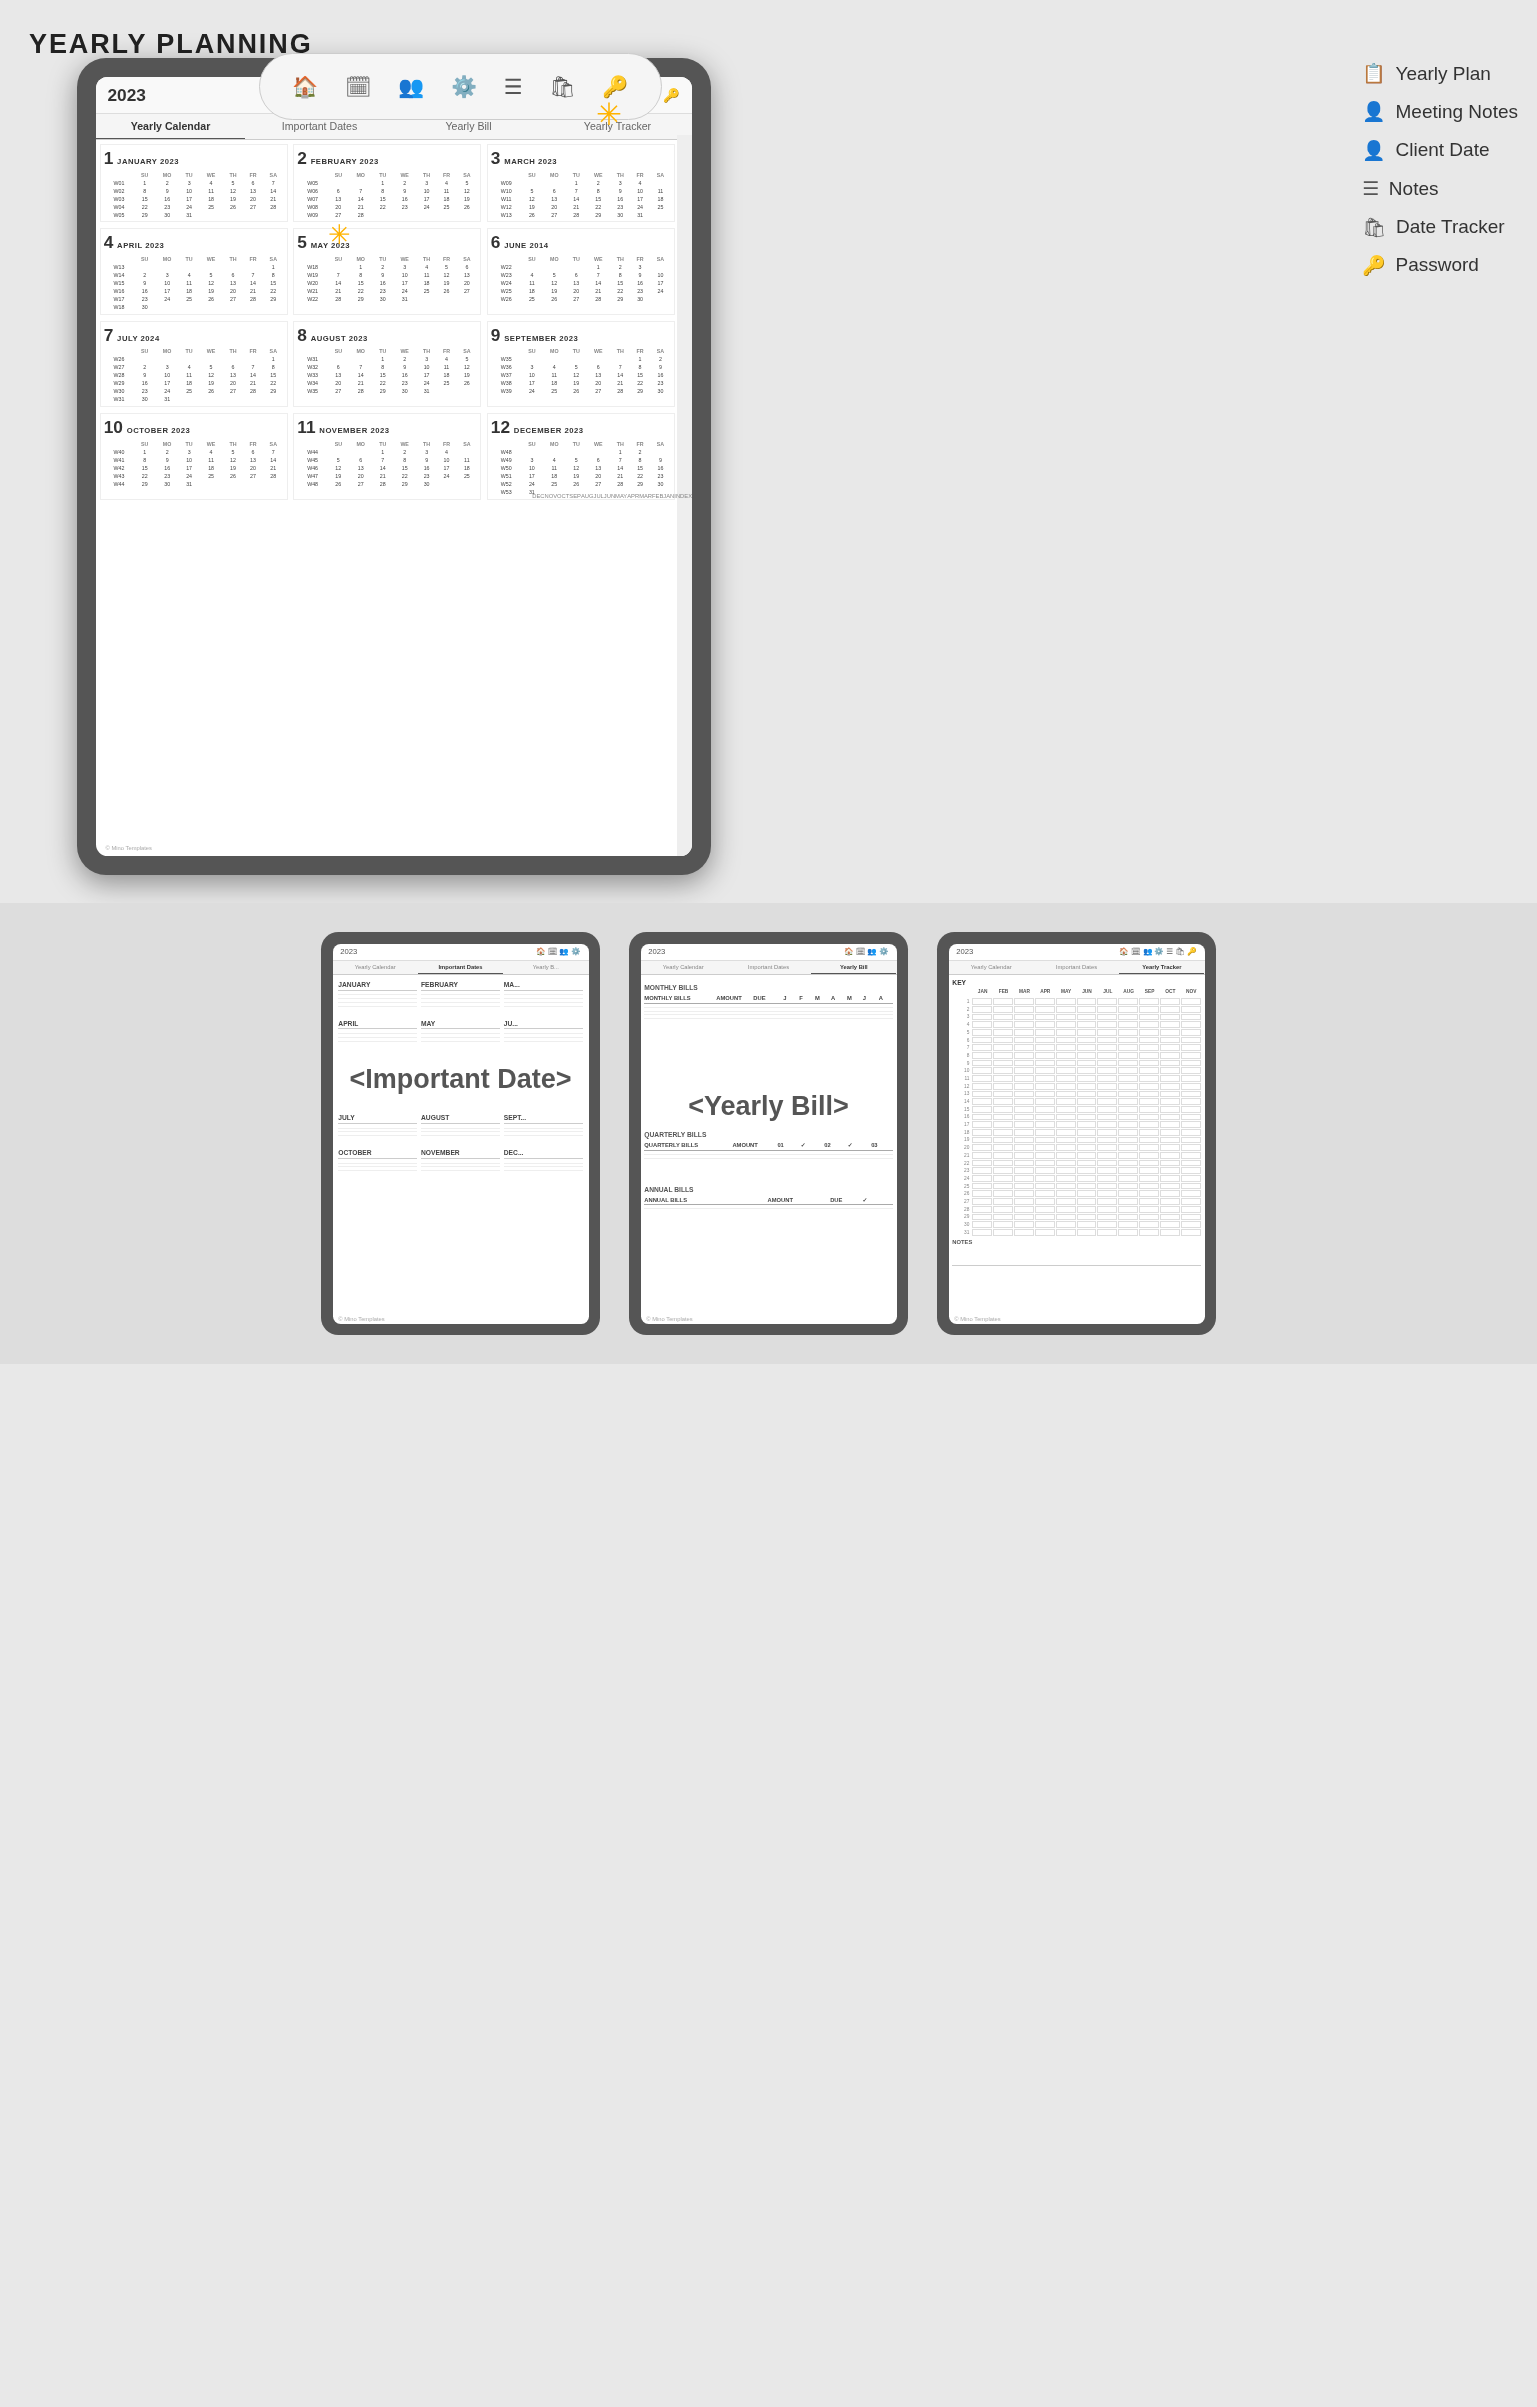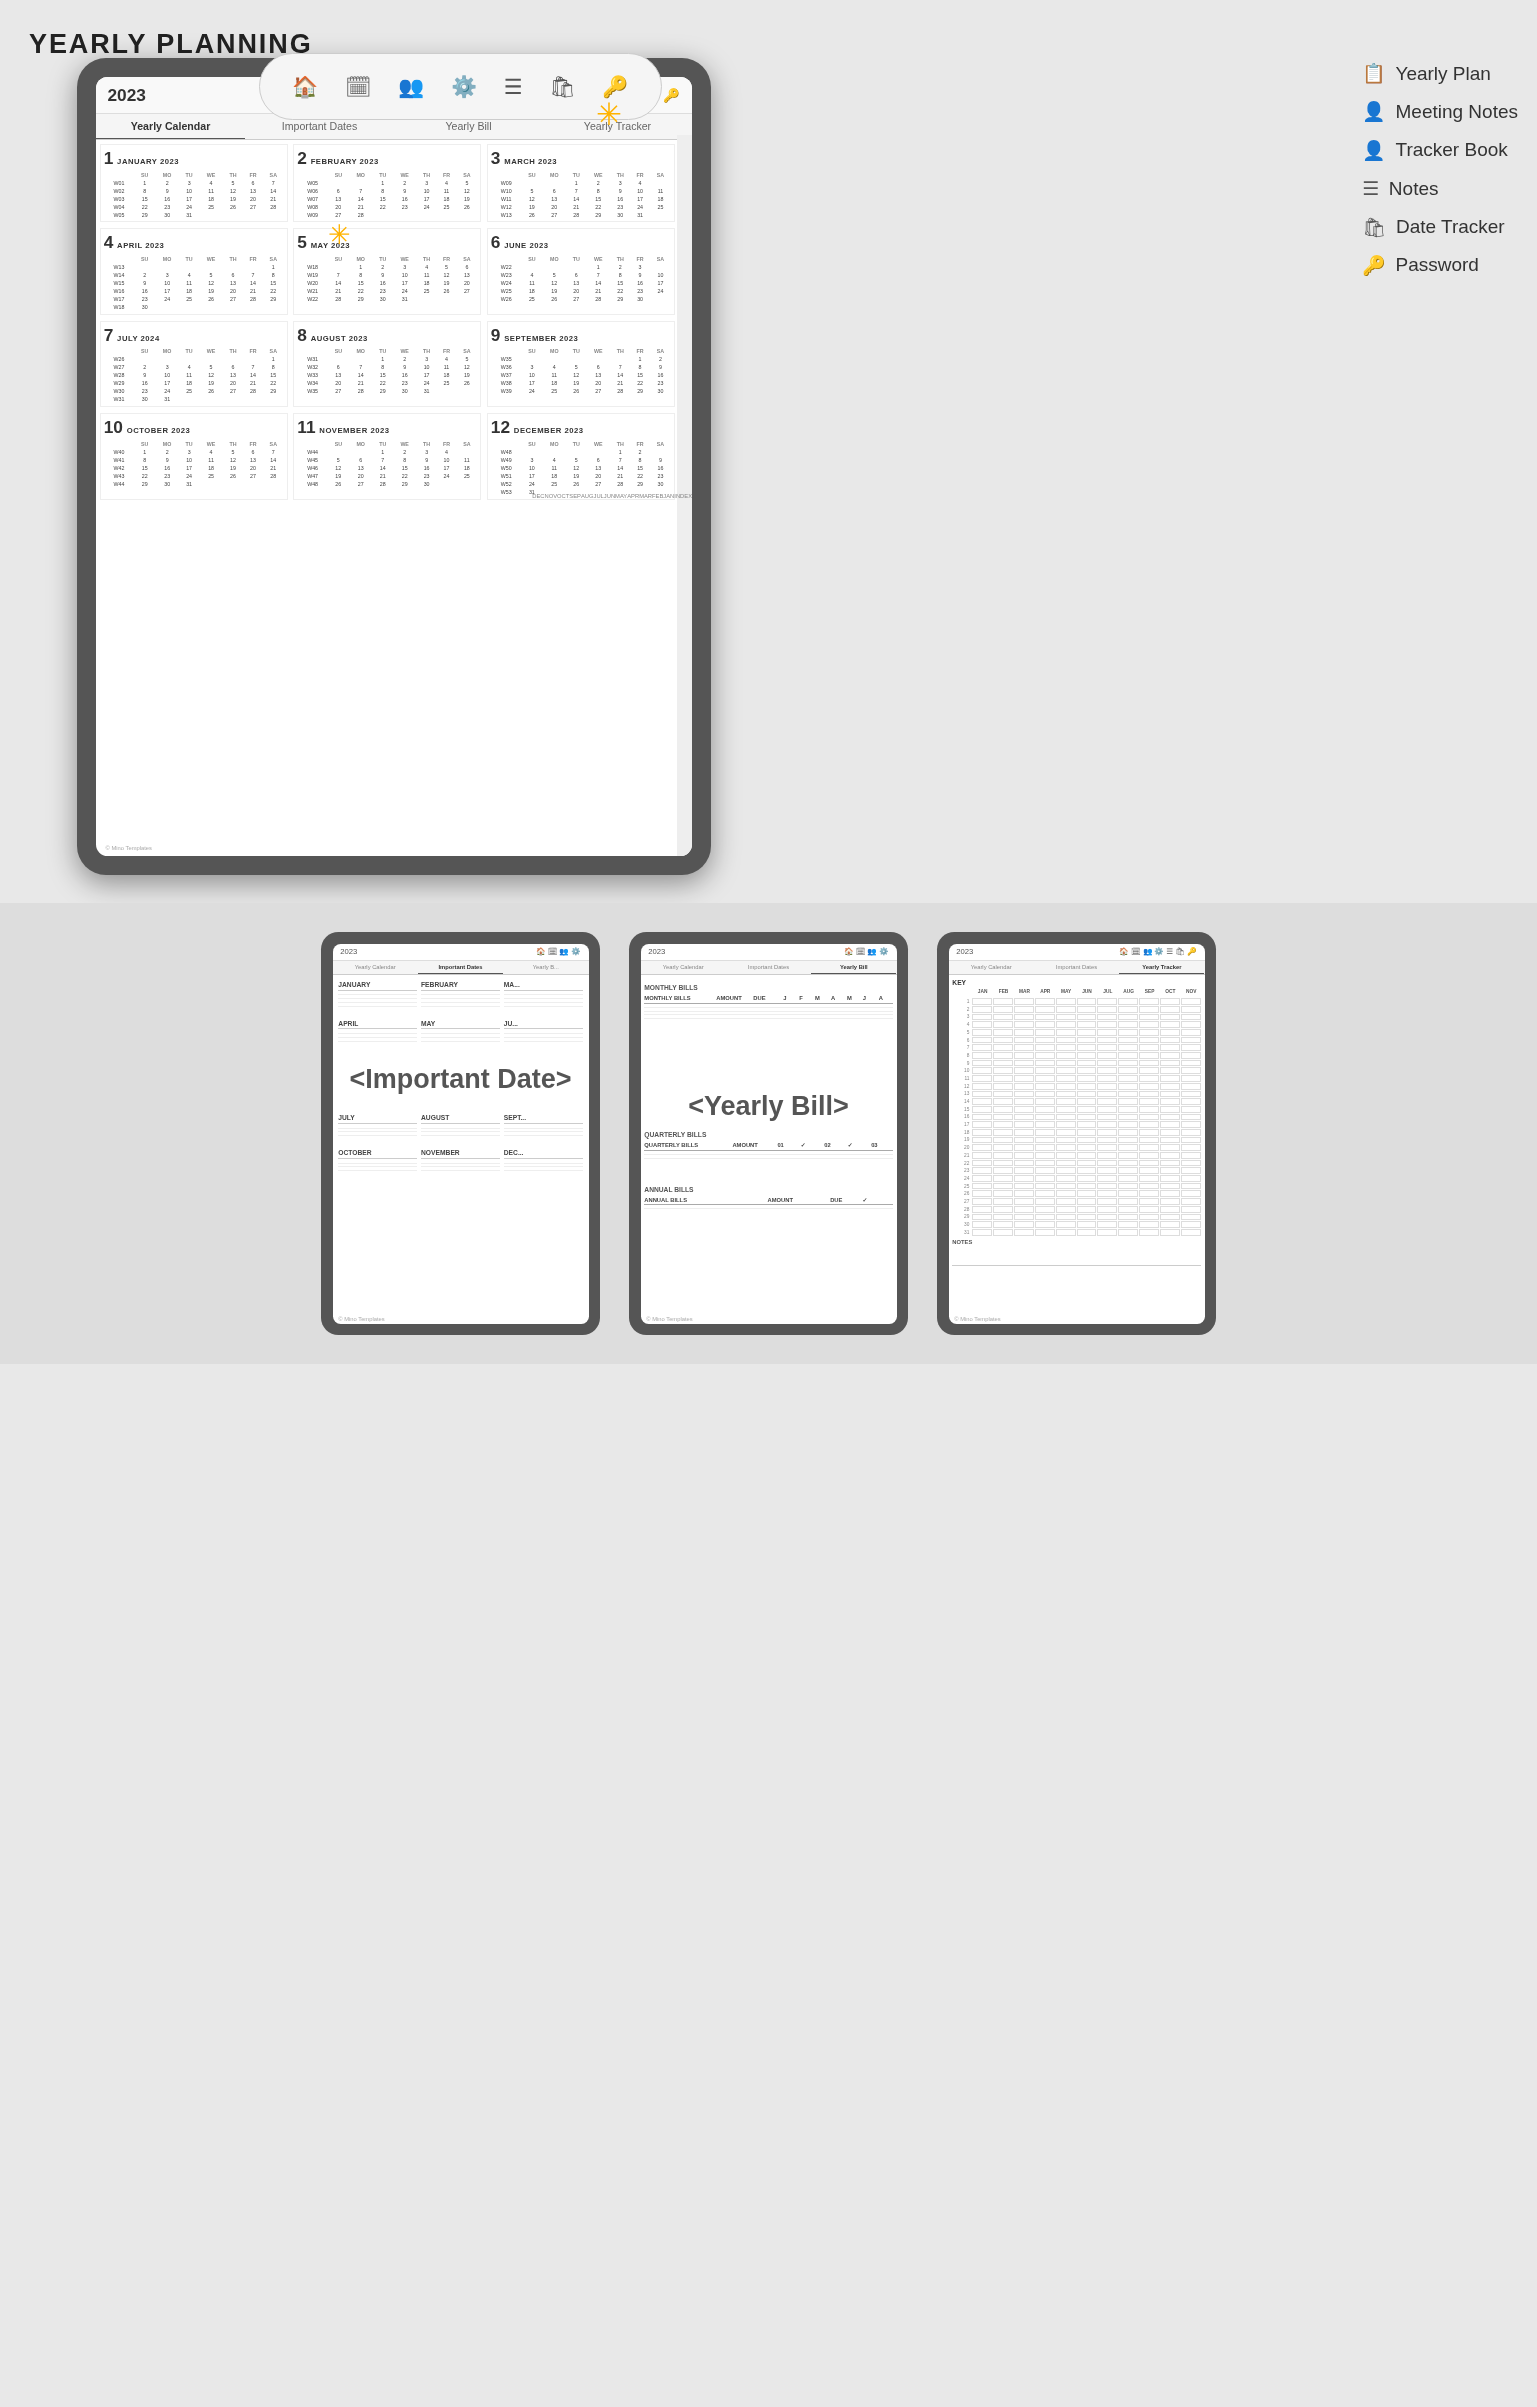--- a/index.html
+++ b/index.html
@@ -416,21 +416,21 @@
   <div class="menu-item">
     <span class="menu-icon">📋</span>
     <span>Yearly Plan</span>
   </div>
   <div class="menu-item">
     <span class="menu-icon">👤</span>
     <span>Meeting Notes</span>
   </div>
   <div class="menu-item">
     <span class="menu-icon">👤</span>
-    <span>Tracker Book</span>
+    <span>Client Date</span>
   </div>
   <div class="menu-item">
     <span class="menu-icon">☰</span>
     <span>Notes</span>
   </div>
   <div class="menu-item">
     <span class="menu-icon">🛍</span>
     <span>Date Tracker</span>
   </div>
   <div class="menu-item">
@@ -846,21 +846,21 @@
                   <td></td>
                   <td></td>
                   <td></td>
                 </tr>
               </tbody>
             </table>
           </div>
           <div class="month-block">
             <div class="month-header">
               <span class="month-num">6</span>
-              <span class="month-name">JUNE 2023</span>
+              <span class="month-name">JUNE 2014</span>
             </div>
             <table class="month-table">
               <thead>
                 <tr>
                   <th></th>
                   <th>SU</th>
                   <th>MO</th>
                   <th>TU</th>
                   <th>WE</th>
                   <th>TH</th>

